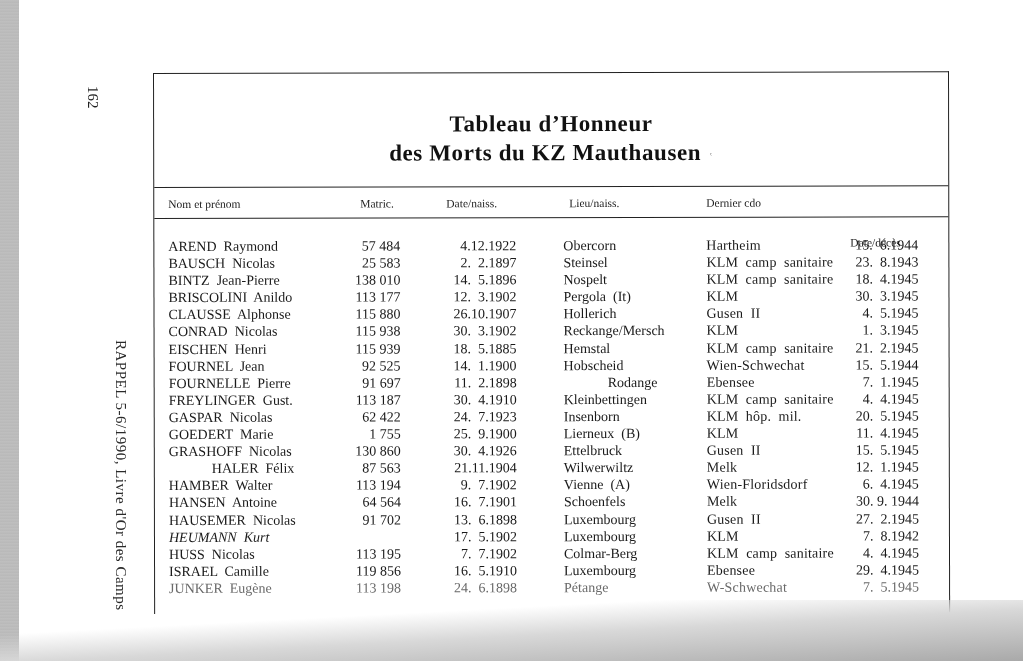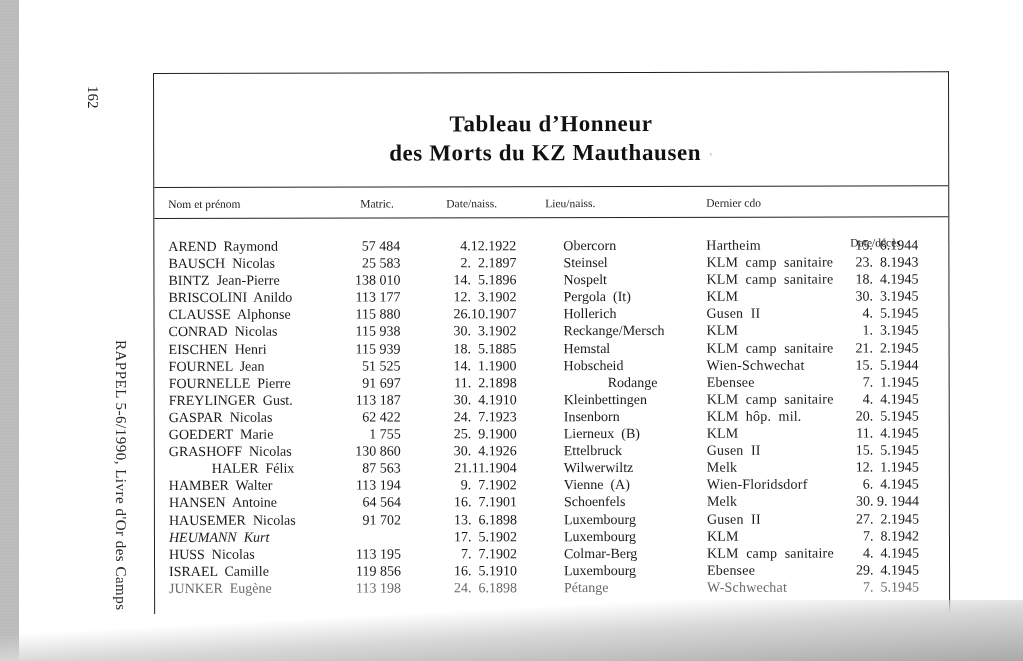--- a/index.html
+++ b/index.html
@@ -43,21 +43,21 @@
     .c-name { left: 14px; }
     .c-matr { right: 548px; text-align: right; }
     .c-dob { right: 432px; text-align: right; }
     .c-pob { left: 409px; }
     .c-cdo { left: 552px; letter-spacing: 0.2px; }
     .c-dod { right: 30px; text-align: right; }
     .row.faded { color: #6a6a6a; }
     .h-name { left: 14px; }
     .h-matr { left: 206px; }
     .h-dob { left: 292px; }
-    .h-pob { left: 391px; font-family: Liberation Serif, serif; }
+    .h-pob { left: 415px; font-family: Liberation Serif, serif; }
     .h-cdo { left: 552px; }
     .h-dod { left: 696px; }
     .page-curl {
       position: absolute; left: 0; top: 600px; width: 1023px; height: 61px;
       background: linear-gradient(177deg, rgba(255,255,255,0) 0%, rgba(255,255,255,0) 30%, #d8d8d8 55%, #a9a9a9 100%);
     }
   </style>
 </head>
 <body>
 
@@ -131,21 +131,21 @@
       <div class="row">
         <span class="c-name" style="white-space: pre;">EISCHEN  Henri</span>
         <span class="c-matr" style="white-space: pre;">115 939</span>
         <span class="c-dob" style="white-space: pre;">18.  5.1885</span>
         <span class="c-pob" style="white-space: pre;">Hemstal</span>
         <span class="c-cdo" style="white-space: pre;">KLM  camp  sanitaire</span>
         <span class="c-dod" style="white-space: pre;">21.  2.1945</span>
       </div>
       <div class="row">
         <span class="c-name" style="white-space: pre;">FOURNEL  Jean</span>
-        <span class="c-matr" style="white-space: pre;">51 525</span>
+        <span class="c-matr" style="white-space: pre;">92 525</span>
         <span class="c-dob" style="white-space: pre;">14.  1.1900</span>
         <span class="c-pob" style="white-space: pre;">Hobscheid</span>
         <span class="c-cdo" style="white-space: pre;">Wien-Schwechat</span>
         <span class="c-dod" style="white-space: pre;">15.  5.1944</span>
       </div>
       <div class="row">
         <span class="c-name" style="white-space: pre;">FOURNELLE  Pierre</span>
         <span class="c-matr" style="white-space: pre;">91 697</span>
         <span class="c-dob" style="white-space: pre;">11.  2.1898</span>
         <span class="c-pob" style="white-space: pre; margin-left: 44px;">Rodange</span>

